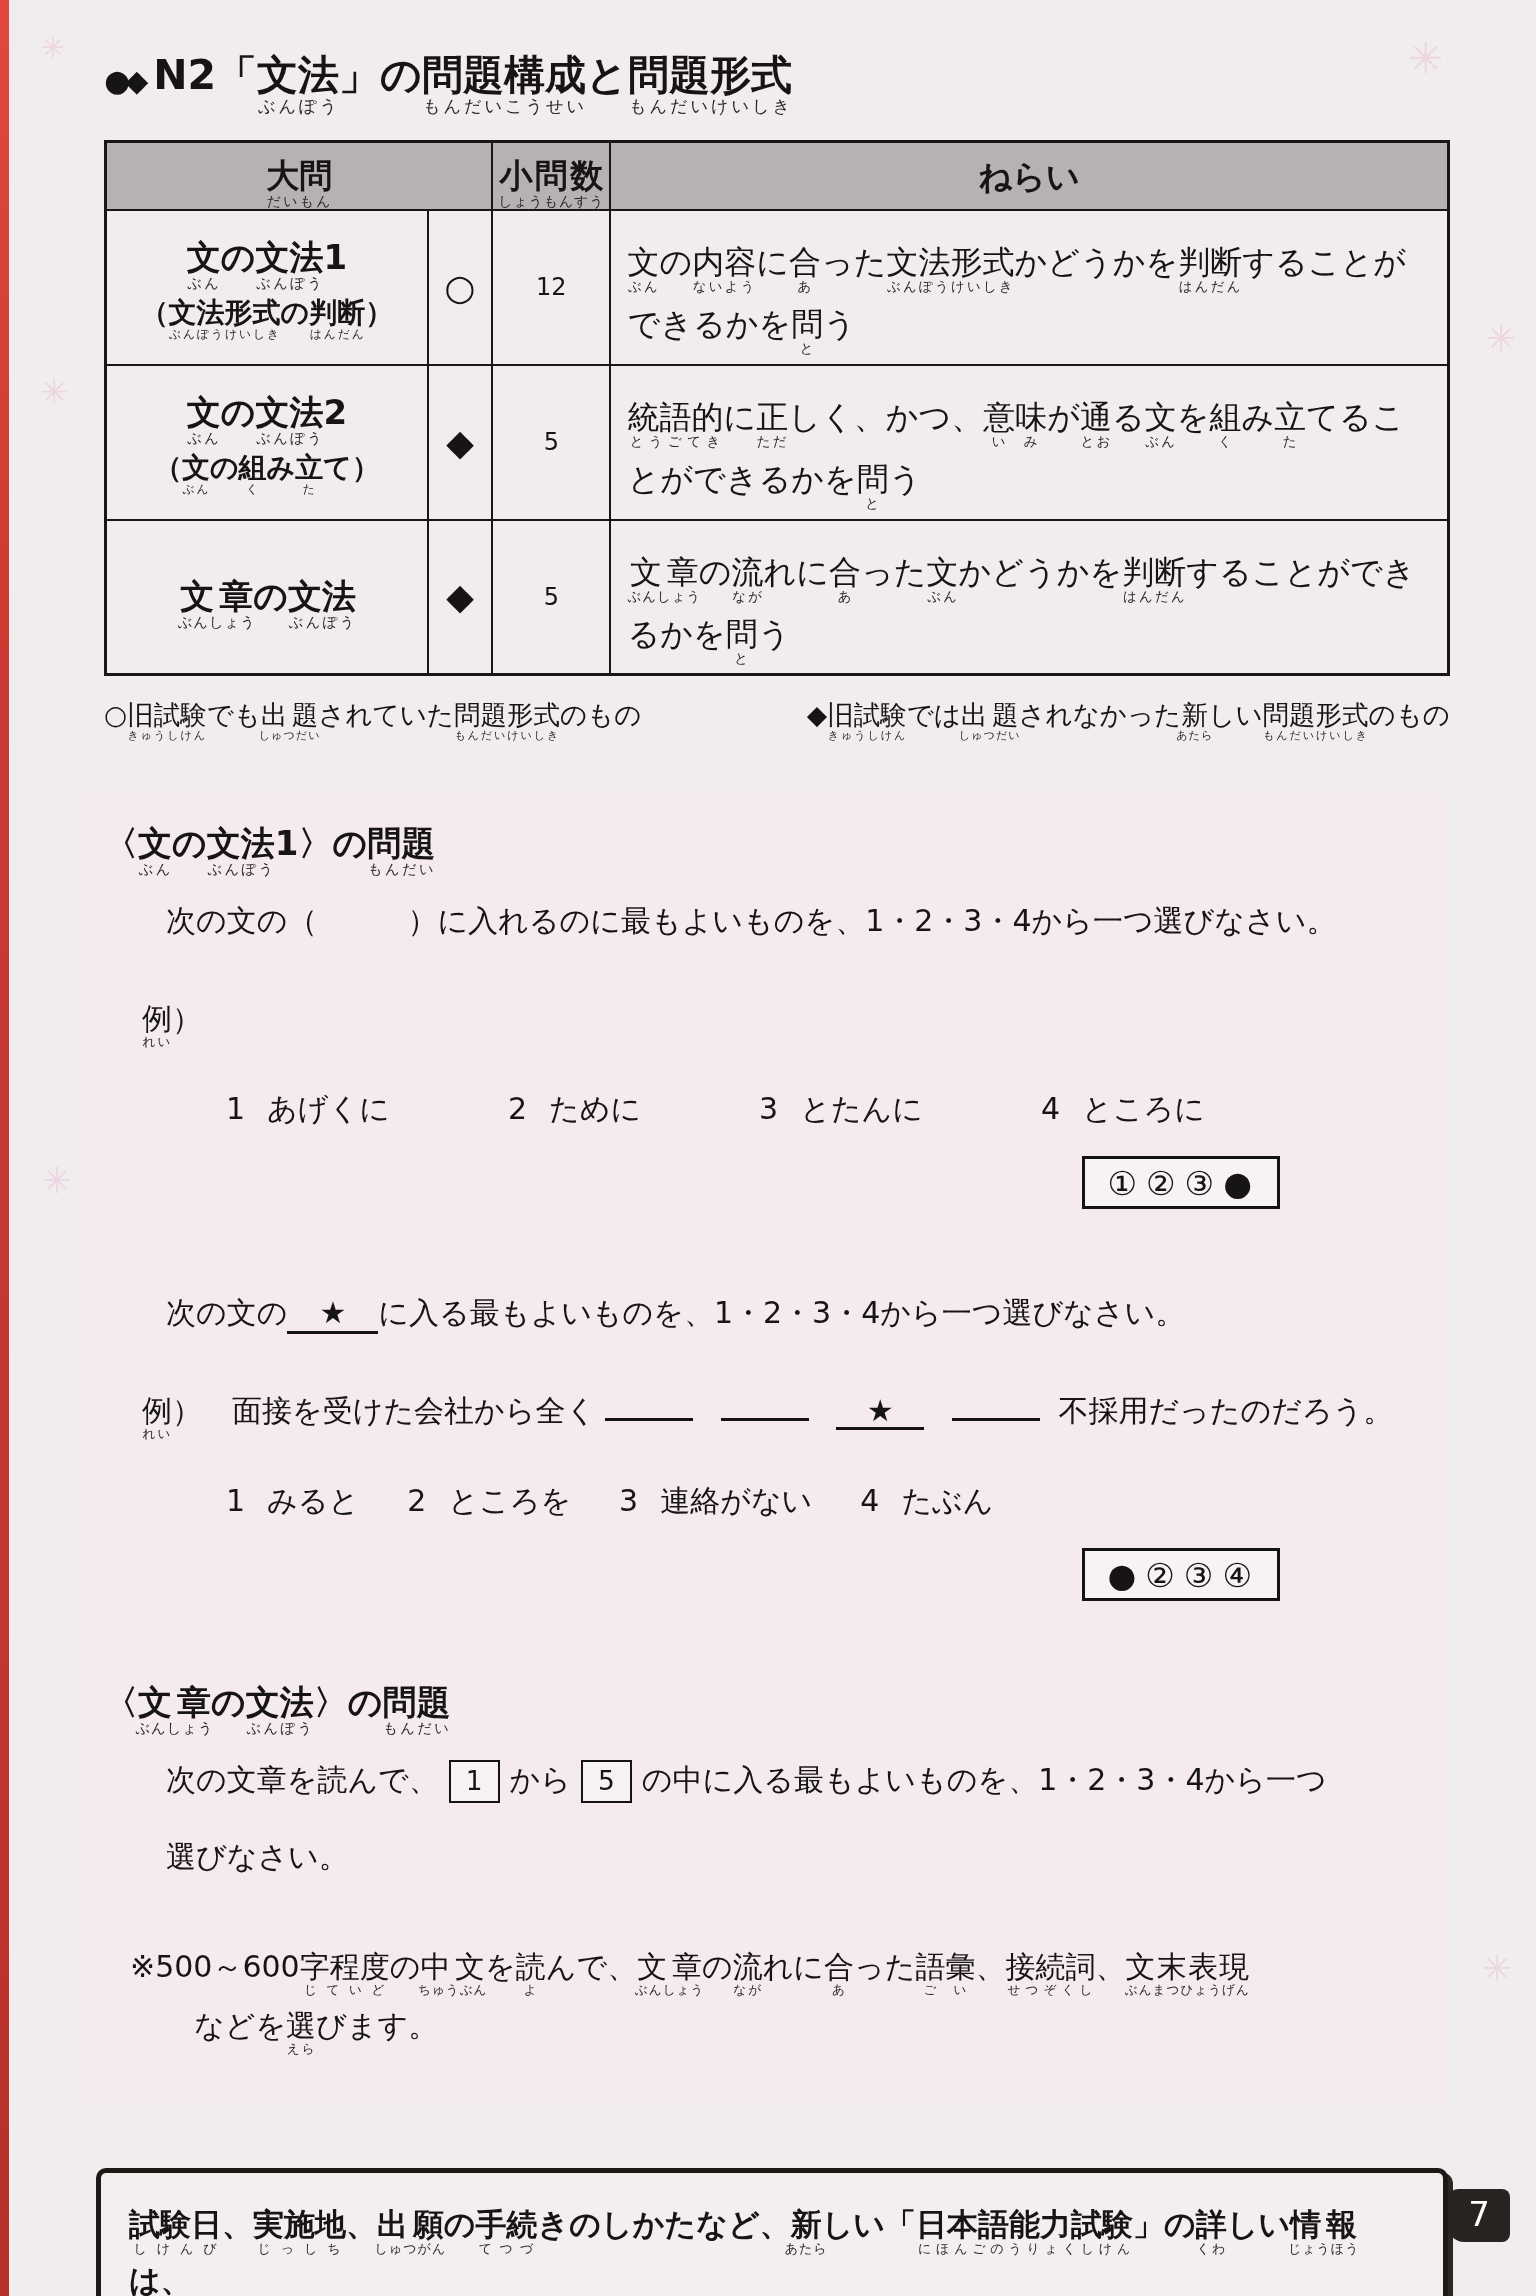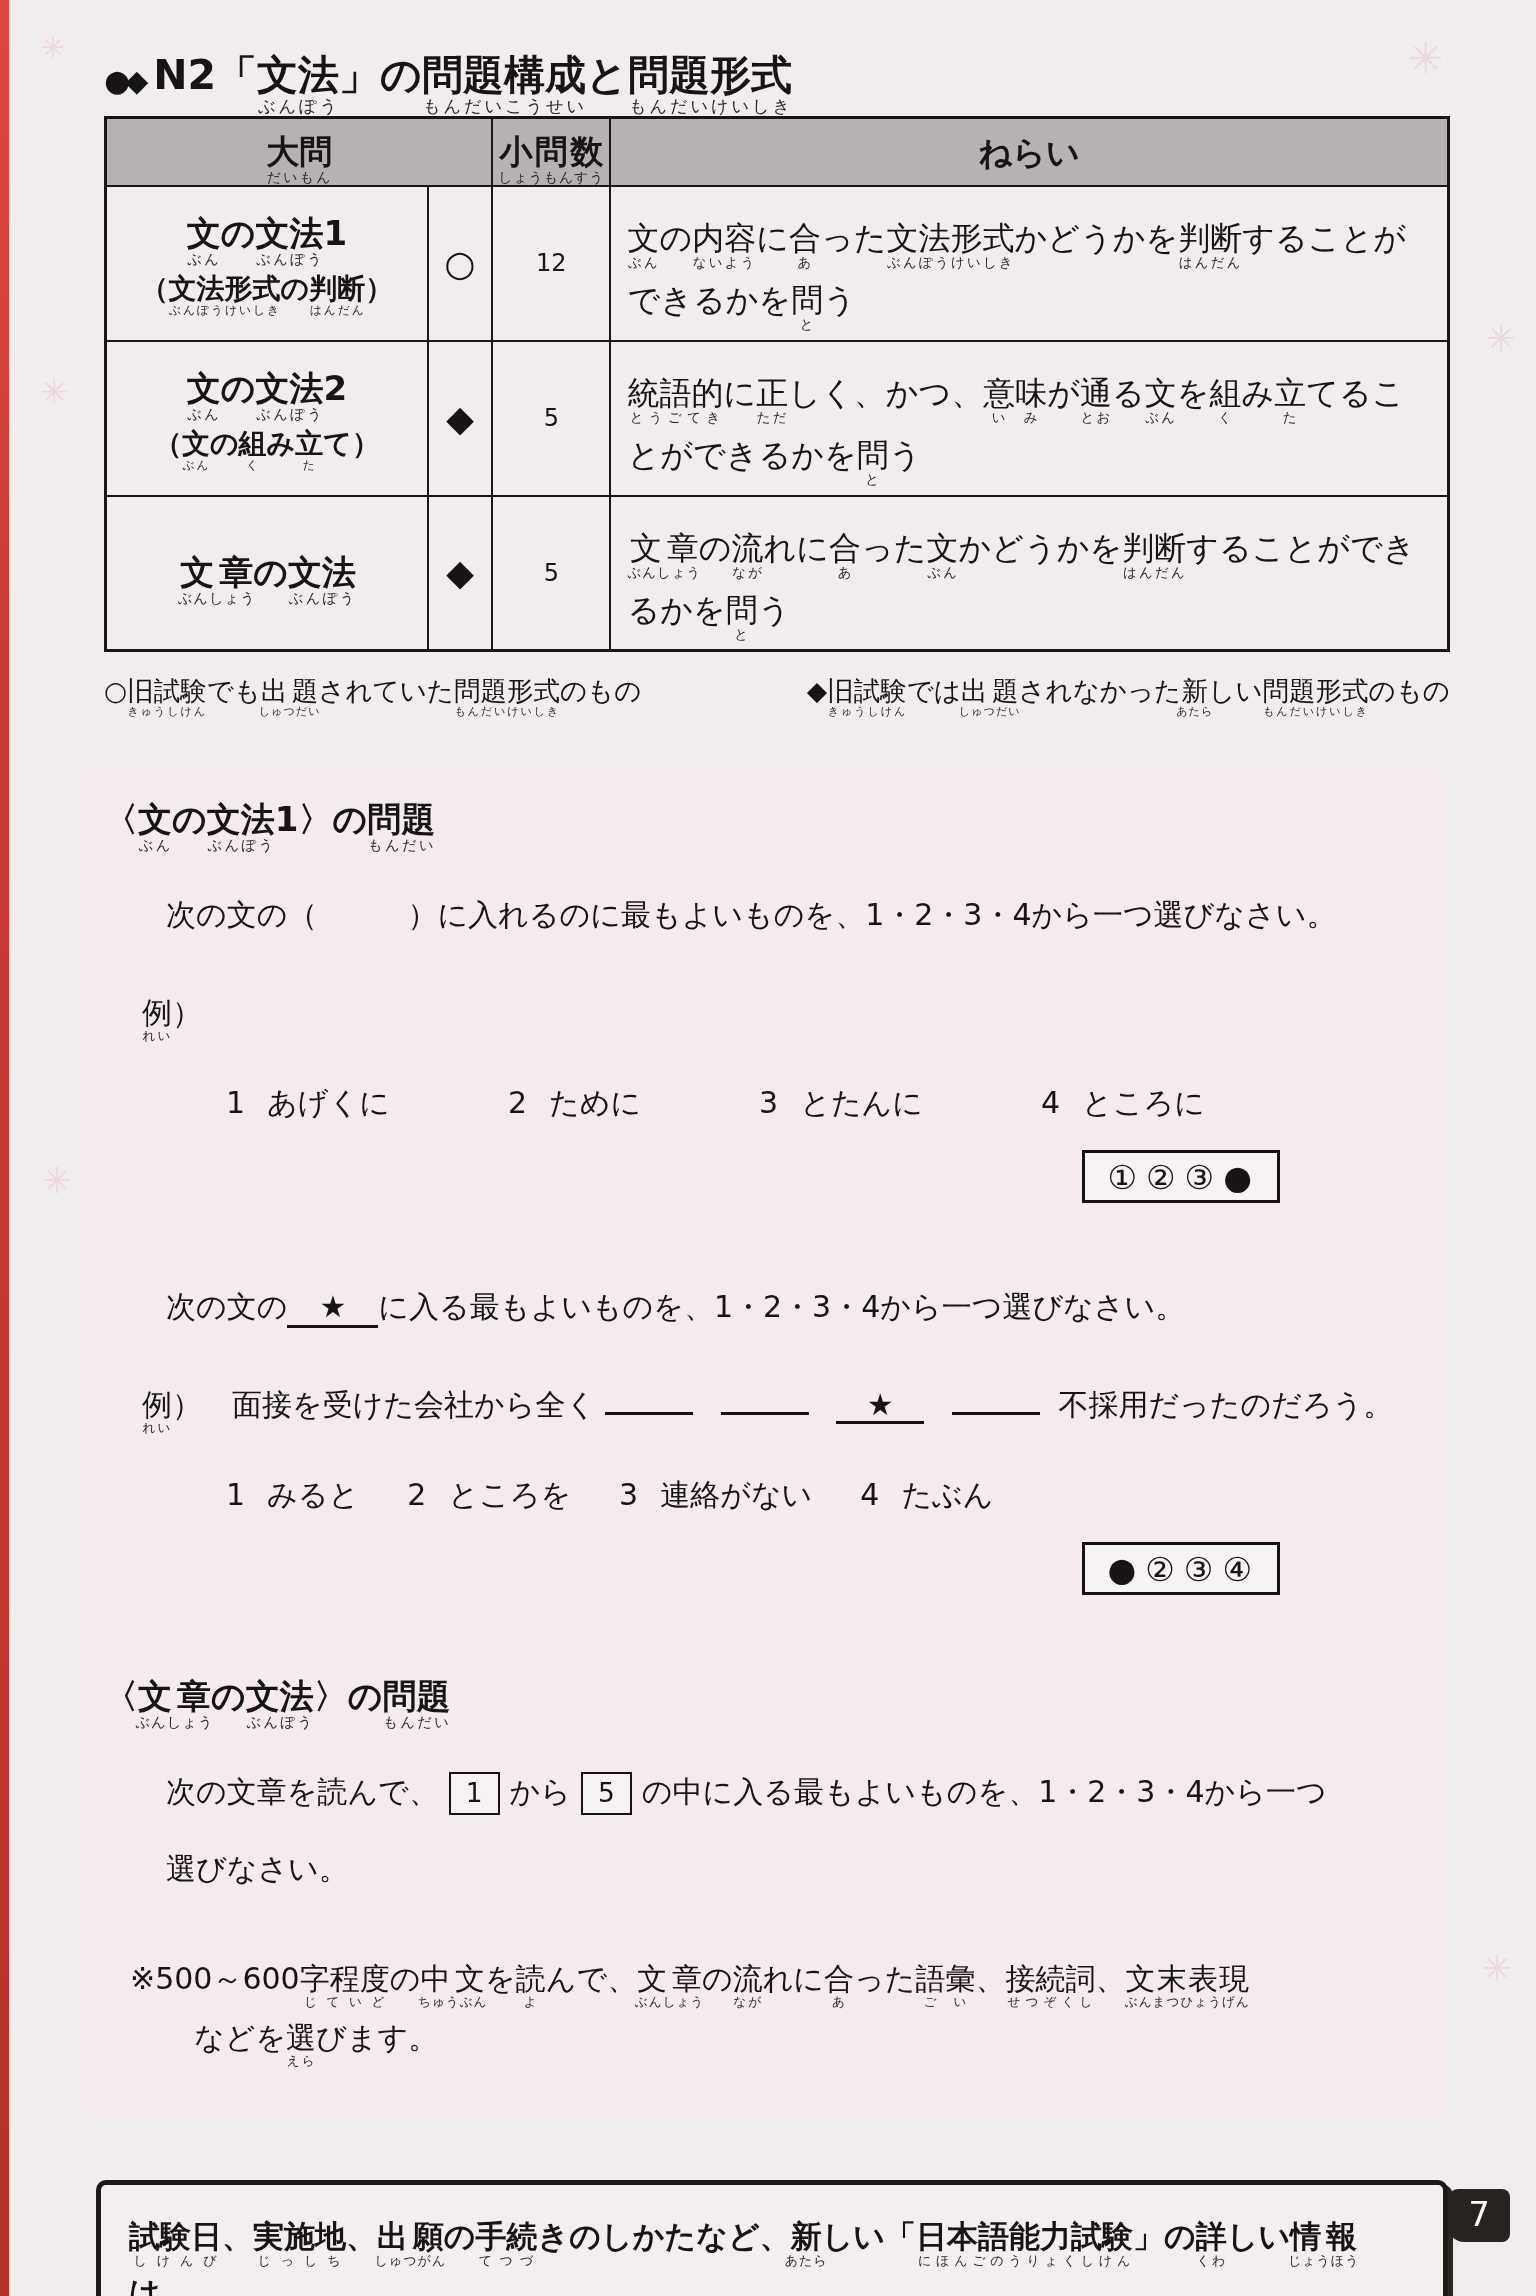--- a/index.html
+++ b/index.html
@@ -18,21 +18,21 @@
   .title-row { display:flex; align-items:flex-start; gap:10px; }
   .title-bullet { font-size:30px; letter-spacing:-5px; line-height:1.5; padding-top:6px; }
   .page-title { font-size:41px; font-weight:bold; line-height:1.15; margin:0; }
 
   
   ruby { ruby-position:under; -webkit-ruby-position:after; }
   rt { font-size:0.42em; font-weight:normal; letter-spacing:1px; color:#2a2724; }
   .ruby-over ruby { ruby-position:over; -webkit-ruby-position:before; }
 
   
-  table.q-table { border-collapse:collapse; width:1346px; }
+  table.q-table { border-collapse:collapse; width:1346px; margin-top:24px; }
   .q-table th, .q-table td { border:2.5px solid #191613; }
   .q-table { border:3.5px solid #191613; }
   .q-table thead th {
     background:#b6b1b4; font-size:33px; font-weight:bold; text-align:center;
     padding:8px 0 6px; line-height:1.5;
   }
   .q-table td { padding:10px 8px; }
   td.cell-name { text-align:center; font-weight:bold; font-size:34px; line-height:1.45; }
   td.cell-name .subname { display:block; font-size:28px; margin-top:2px; }
   td.cell-symbol { text-align:center; font-size:36px; width:64px; }
@@ -41,21 +41,21 @@
 
   
   .legend { display:flex; justify-content:space-between; width:1346px;
     margin-top:18px; font-size:26.5px; line-height:1.6; }
 
   
   .panel { background:#f4eaf0; margin:52px 0 0 -20px; padding:26px 24px 48px 20px; width:1362px; box-sizing:border-box; }
   .section { margin-bottom:78px; }
   .section:last-child { margin-bottom:0; }
   .section-heading { font-size:34px; font-weight:bold; line-height:1.4; margin:0; }
-  .instruction { font-size:30px; margin:36px 0 0 62px; line-height:1.7; }
+  .instruction { font-size:30px; margin:18px 0 0 62px; line-height:1.7; }
   .example-row { display:flex; gap:30px; margin:44px 0 0 38px; font-size:30px; line-height:1.9; }
   .options-row { display:flex; gap:118px; margin:40px 0 0 122px; font-size:30px; }
   .option .opt-num { margin-right:22px; }
   .answer-badge { width:fit-content; margin:26px 142px 0 auto; border:3px solid #15130f;
     padding:5px 16px 3px 22px; font-size:33px; letter-spacing:9px; background:#f7f2f4; }
   .note { font-size:30px; margin:56px 0 0 26px; line-height:1.95; }
   .note-cont { margin-left:64px; }
 
   
   .boxnum { display:inline-block; border:2.5px solid #15130f; padding:0 15px; margin:0 10px;

